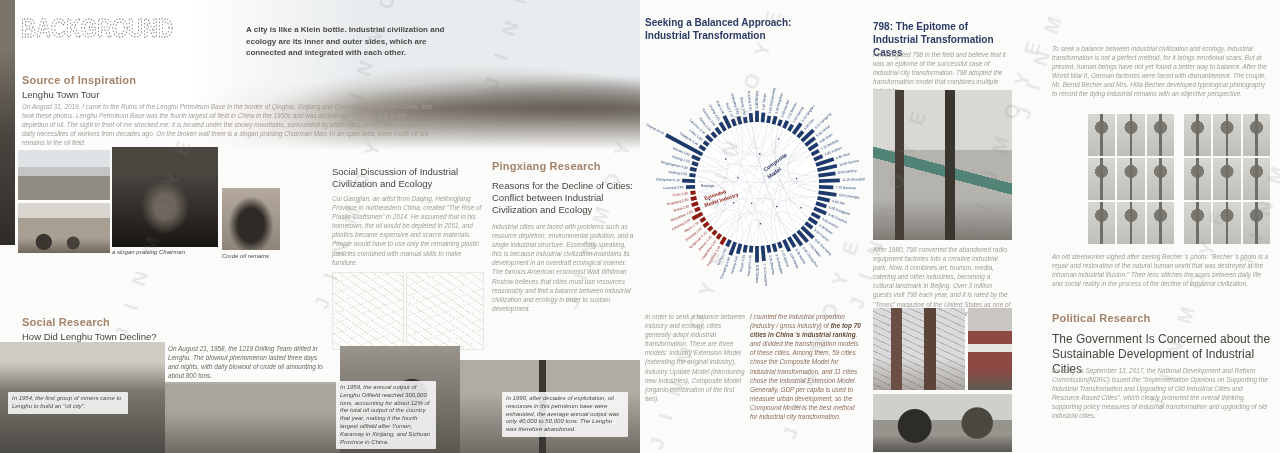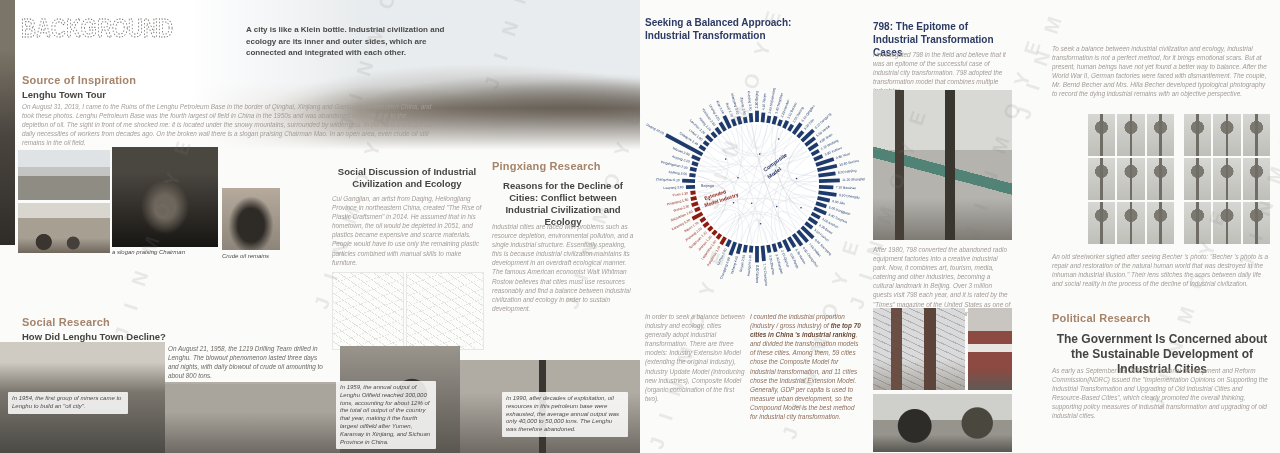--- a/index.html
+++ b/index.html
@@ -1,21 +1,21 @@
 <!DOCTYPE html>
 <html><head>
 <meta charset="utf-8">
 <style>
   html,body{margin:0;padding:0;background:#ffffff;}
   #page{position:relative;width:1280px;height:453px;background:#fbfbfa;overflow:hidden;
         font-family:"Liberation Sans",sans-serif;}
   .abs{position:absolute;}
   
   .h-brown{color:#a5846a;font-weight:bold;font-size:11px;letter-spacing:.2px;}
-  .h-dark{color:#454440;font-weight:bold;font-size:9.5px;line-height:1.25;text-align:center;}
+  .h-dark{color:#454440;font-weight:normal;font-size:9.5px;line-height:1.25;}
   .h-navy{color:#2c3a64;font-weight:bold;font-size:10px;line-height:1.3;}
   .body-it{color:#a39b95;font-style:italic;font-size:6.4px;line-height:1.42;}
   .body-it-dark{color:#6b6862;font-style:italic;font-size:6.4px;line-height:1.42;}
   .body-red{color:#8d6e5c;font-style:italic;font-size:6.4px;line-height:1.42;}
   .body-red b{color:#6a4a38;}
   .cap{color:#4e4b47;font-style:italic;font-size:6px;line-height:1.3;}
   .note-box{background:rgba(255,255,255,.85);padding:3px 4px;border-radius:1px;}
   p{margin:0;}
   .klein{color:#4a4a48;font-weight:bold;font-size:8px;line-height:1.45;}
   

